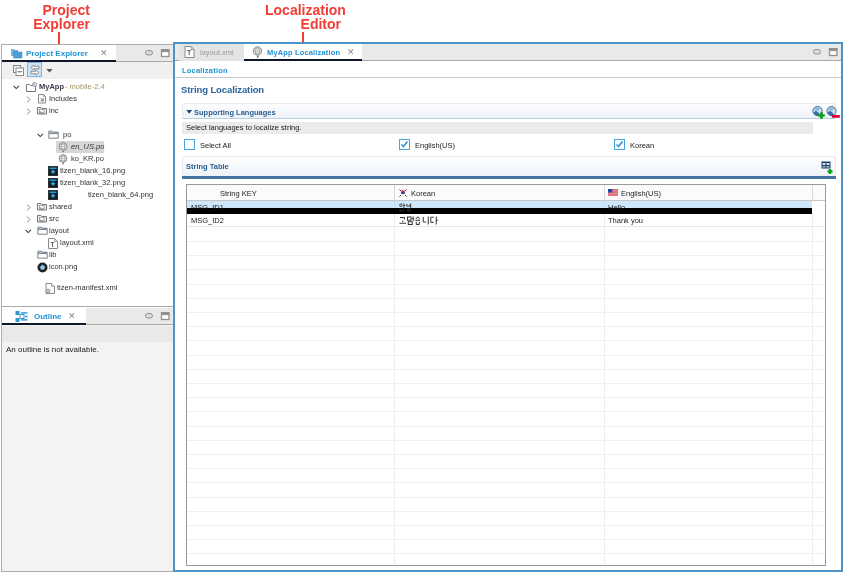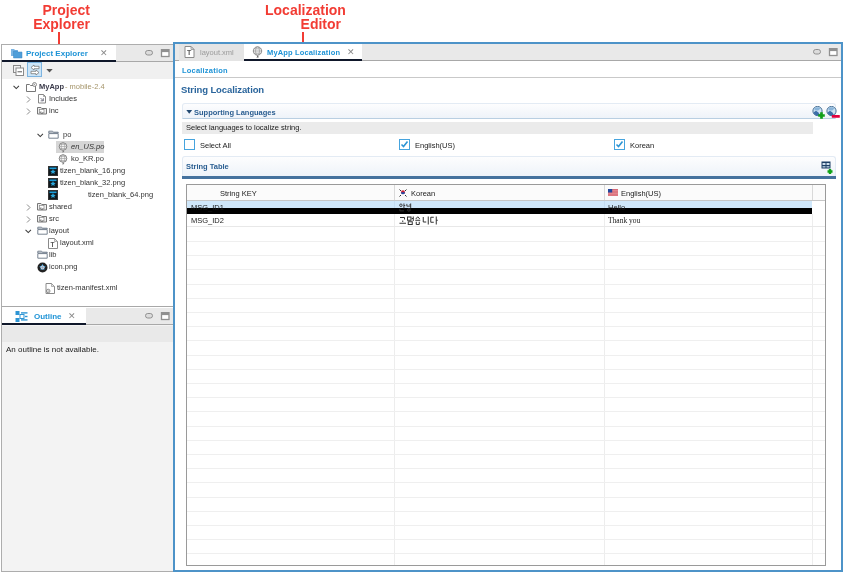--- a/index.html
+++ b/index.html
@@ -388,21 +388,21 @@
         <g stroke="#333" stroke-width="2" fill="none">
           <path d="M2 3 h9 v4 M7.5 9 v3 M1 14.5 h13"></path>
           <rect x="17" y="2" width="7" height="6.5"></rect>
             <path d="M28.5 1 v9 M28.5 5 h-3"></path>
             <rect x="18.5" y="11.5" width="8" height="5.5"></rect>
           <path d="M37.5 1.5 l-4 4.5 M37.5 1.5 l4 4.5 M32.5 8.5 h10 M34.5 11.5 v5.5 h6 v-5.5"></path>
           <path d="M48.5 2 v10 h6 M58.5 1 v16"></path>
           <path d="M63.5 2.5 h6 M63.5 2.5 v10 h6 M74.5 1 v16 M74.5 8.5 h3"></path>
         </g>
       </svg>
-      <span class="cell" style="left:421px; top:2px;font-family:Liberation Serif, serif;">Thank you</span>
+      <span class="cell" style="left:421px; top:2px;">Thank you</span>
     </div>
 
     <div class="abs" style="left:0; top:42px; right:0; bottom:0;">
       <div class="vgrid" style="left:207px;"></div>
       <div class="vgrid" style="left:417px;"></div>
       <div class="vgrid" style="left:625px;"></div>
     </div>
     <div id="gridlines">
         <div class="trowline" style="top:56.0px;"></div>
         <div class="trowline" style="top:70.2px;"></div>

